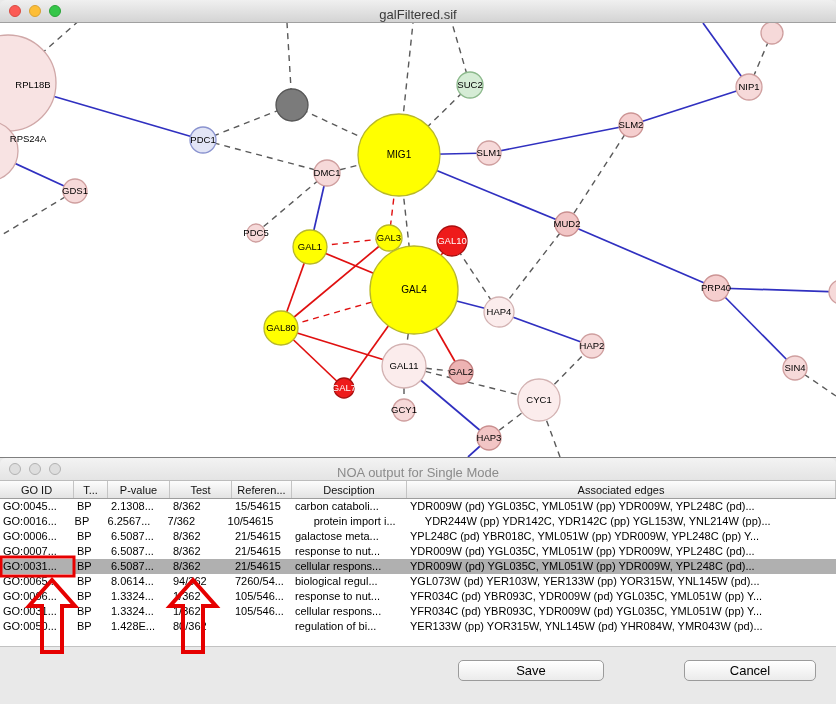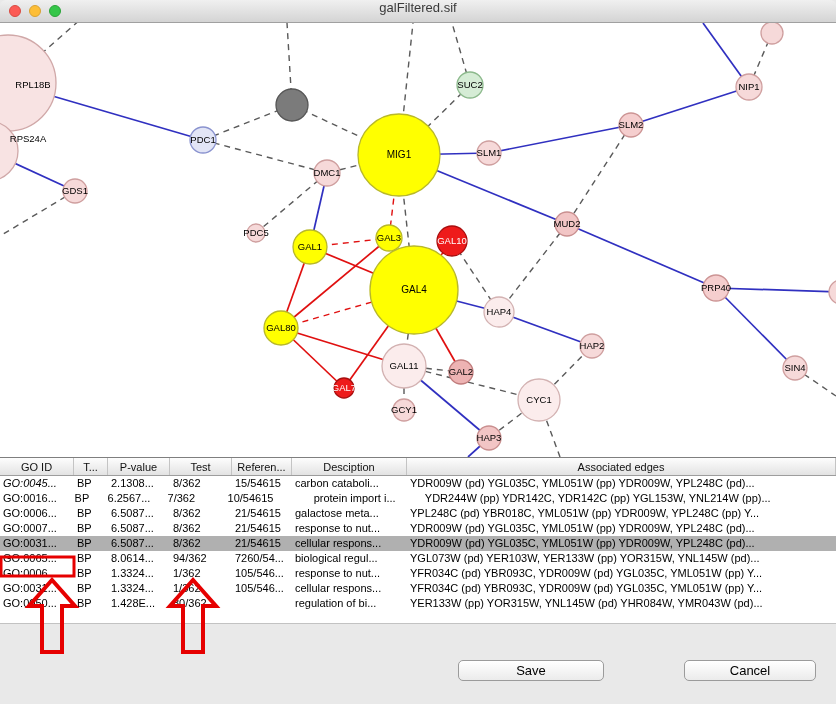--- a/index.html
+++ b/index.html
@@ -1,19 +1,19 @@
 <!DOCTYPE html>
 <html><head>
 <meta charset="utf-8">
 <style>
   html,body{margin:0;padding:0;background:#cccccc;}
   .screen{position:relative;width:836px;height:704px;overflow:hidden;
           font-family:"Liberation Sans",sans-serif;background:#e9e9e9;}
   
-  .titlebar{height:22px;position:relative;display:flex;align-items:flex-start;justify-content:center;
+  .titlebar{height:22px;position:relative;display:flex;align-items:flex-end;justify-content:center;
             background:linear-gradient(#f0f0f0,#d4d4d4);border-bottom:1px solid #a0a0a0;
             border-radius:6px 6px 0 0;}
   .titlebar .title{font-size:13px;color:#3a3a3a;}
   .titlebar.inactive{background:linear-gradient(#f3f3f3,#e4e4e4);border-bottom:1px solid #bcbcbc;}
   .titlebar.inactive .title{color:#8b8b8b;}
   .lights{position:absolute;left:9px;top:5px;display:flex;gap:8px;}
   .light{width:12px;height:12px;border-radius:50%;box-sizing:border-box;display:inline-block;}
   .light.close{background:#fc5b55;border:1px solid #d84b42;}
   .light.min{background:#fdbe37;border:1px solid #d9a233;}
   .light.zoom{background:#35c649;border:1px solid #2aa438;}
@@ -162,33 +162,41 @@
         <circle cx="404" cy="387" r="11" fill="#f6d9d9" stroke="#cf9f9f" stroke-width="1.3"></circle>
         <text x="404" y="390" text-anchor="middle" font-size="9.5" fill="#000000">GCY1</text>
         <circle cx="539" cy="377" r="21" fill="#fbecec" stroke="#d3b2b2" stroke-width="1.3"></circle>
         <text x="539" y="380" text-anchor="middle" font-size="9.5" fill="#000000">CYC1</text>
         <circle cx="489" cy="415" r="12" fill="#f2c5c5" stroke="#c98f8f" stroke-width="1.3"></circle>
         <text x="489" y="418" text-anchor="middle" font-size="9.5" fill="#000000">HAP3</text>
       </svg>
   </section>
 
   <section class="window-bottom">
+    <div class="titlebar inactive">
+      <div class="lights">
+        <span class="light"></span>
+        <span class="light"></span>
+        <span class="light"></span>
+      </div>
+      <span class="title">NOA output for Single Mode</span>
+    </div>
     <div class="noa-table">
       <div class="thead-row" id="noa-head">
           <div class="th" style="width: 74px;">GO ID</div>
           <div class="th" style="width: 34px;">T...</div>
           <div class="th" style="width: 62px;">P-value</div>
           <div class="th" style="width: 62px;">Test</div>
           <div class="th" style="width: 60px;">Referen...</div>
           <div class="th" style="width: 115px;">Desciption</div>
           <div class="th" style="width: 429px;">Associated edges</div>
         </div>
       <div id="noa-body">
           <div class="trow">
-            <div class="td" style="width: 74px; font-style: italic;">GO:0045...</div>
+            <div class="td" style="width: 74px;">GO:0045...</div>
             <div class="td" style="width: 34px;">BP</div>
             <div class="td" style="width: 62px;">2.1308...</div>
             <div class="td" style="width: 62px;">8/362</div>
             <div class="td" style="width: 60px;">15/54615</div>
             <div class="td" style="width: 115px;">carbon cataboli...</div>
             <div class="td" style="width: 429px;">YDR009W (pd) YGL035C, YML051W (pp) YDR009W, YPL248C (pd)...</div>
           </div>
           <div class="trow">
             <div class="td" style="width: 74px;">GO:0016...</div>
             <div class="td" style="width: 34px;">BP</div>

